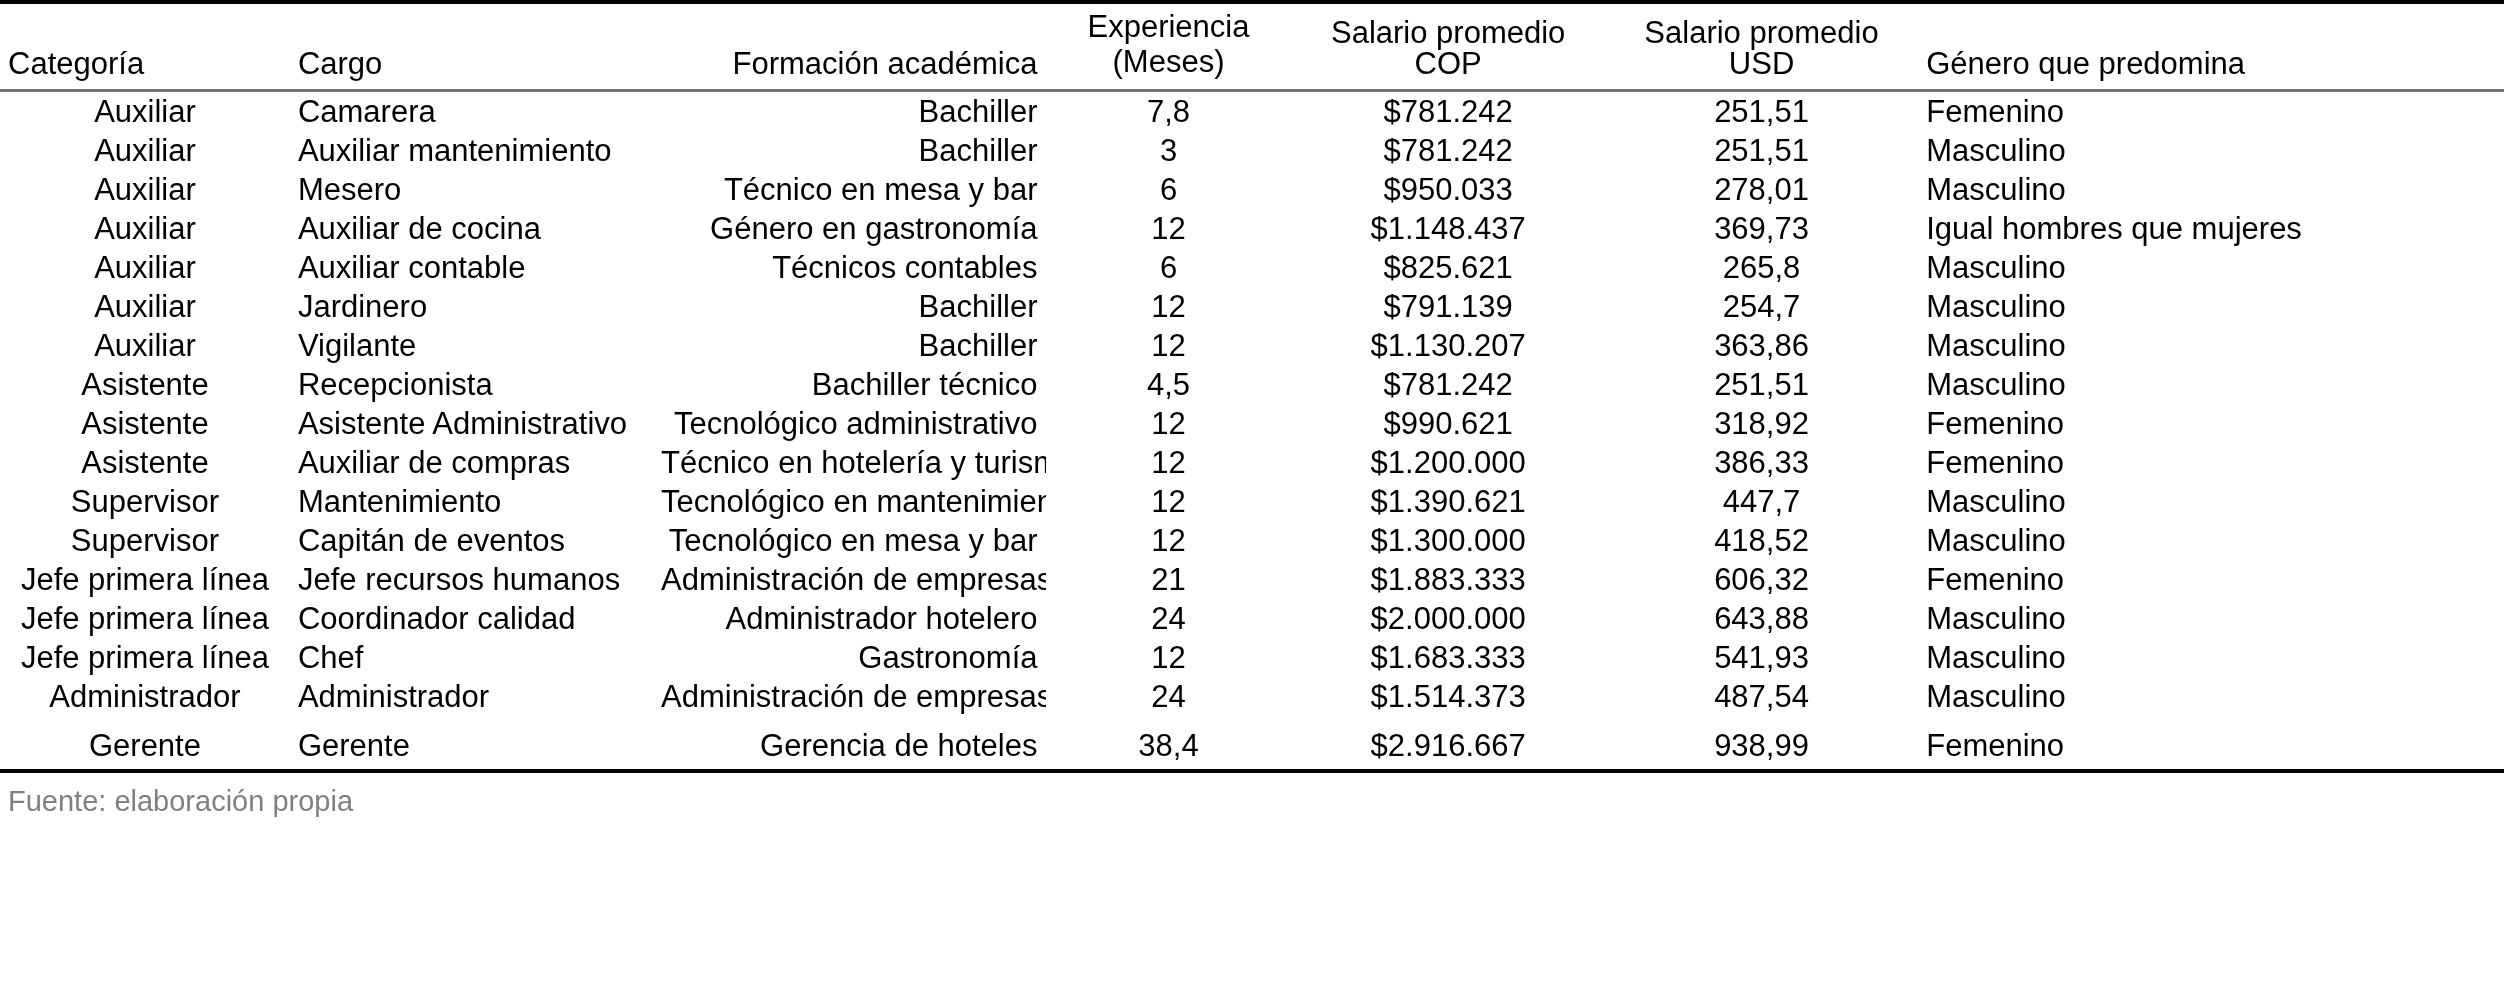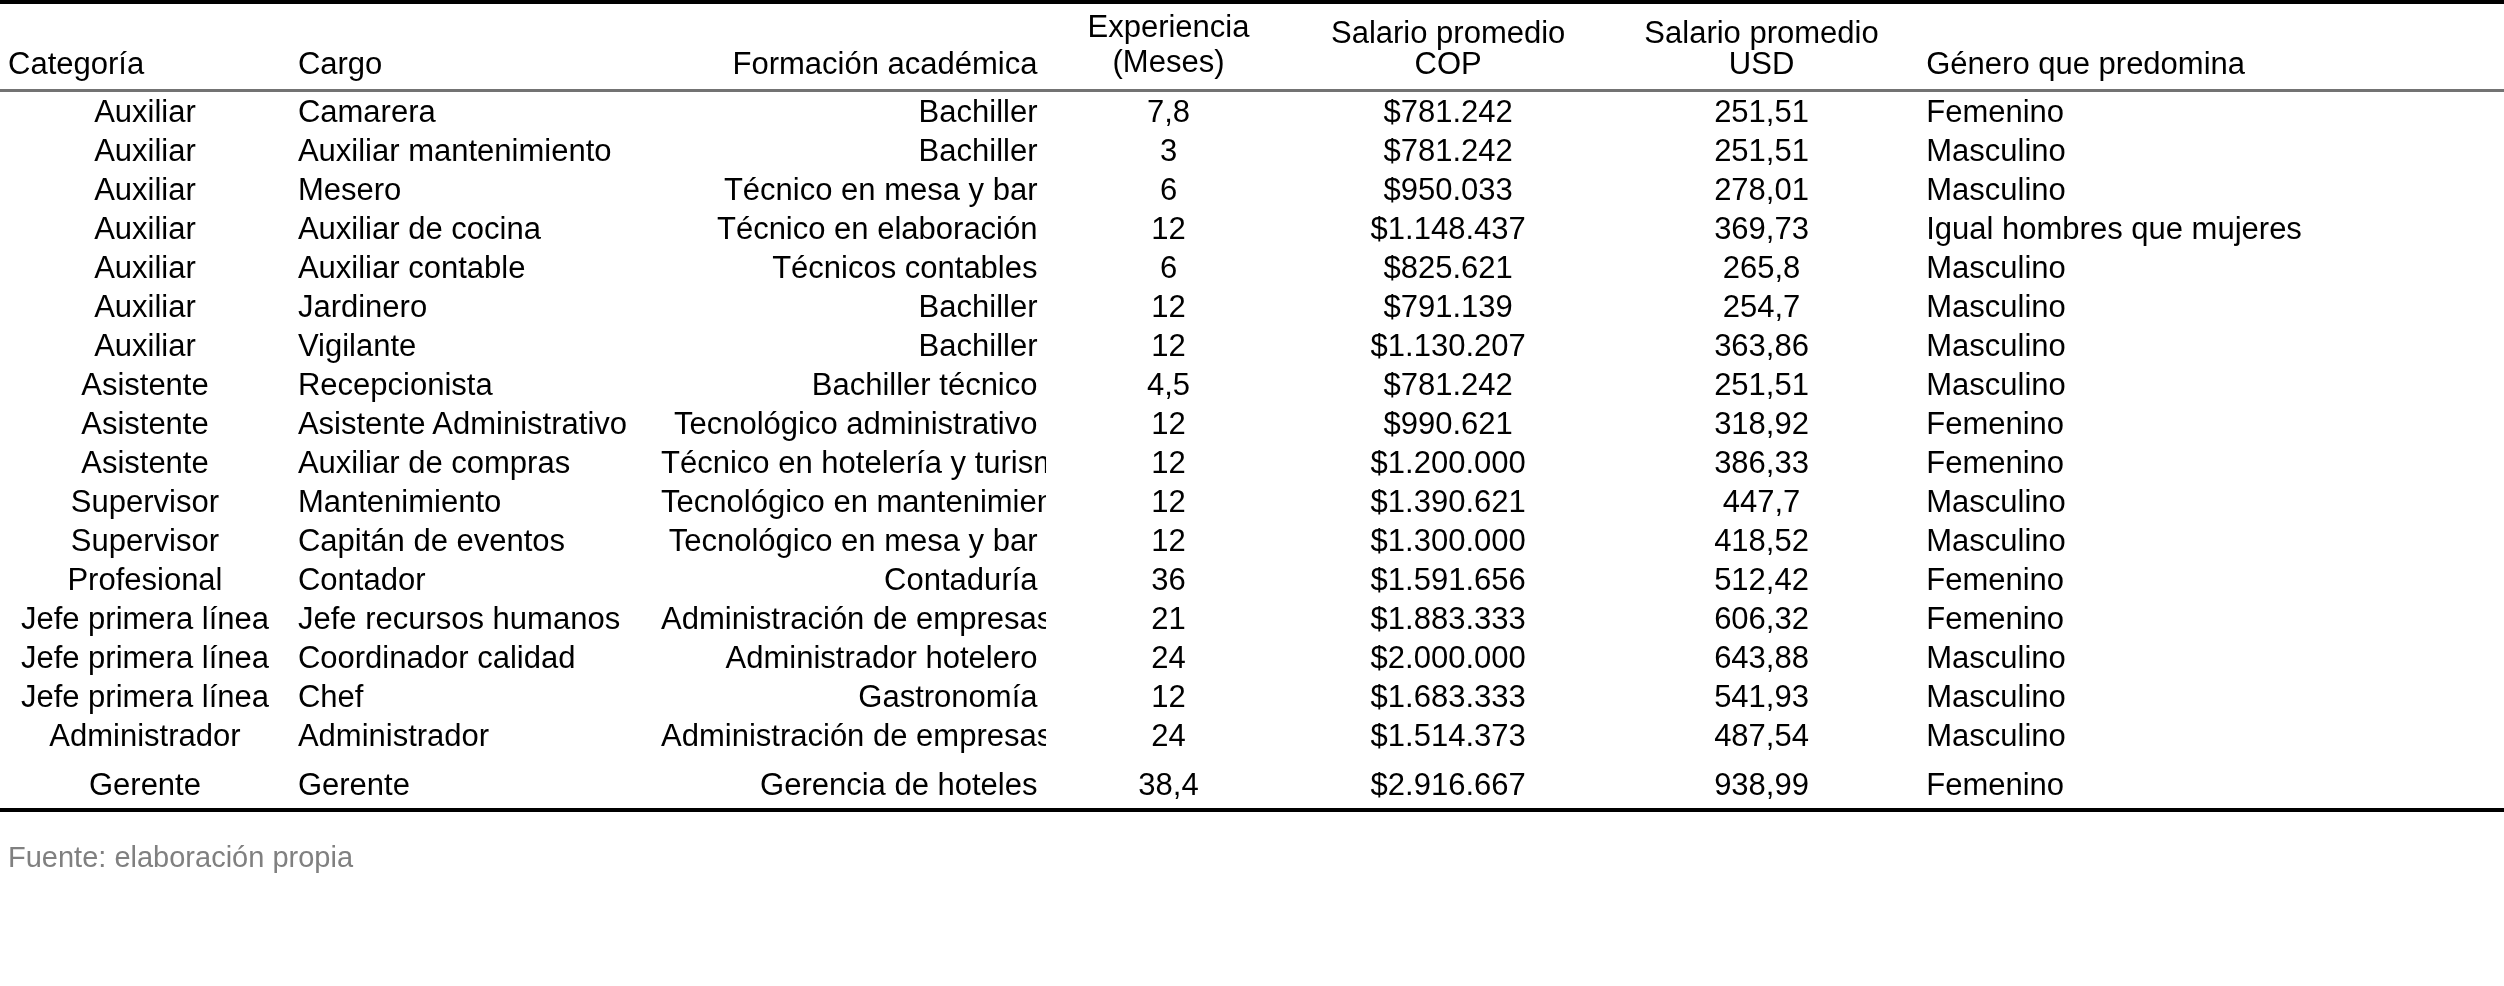--- a/index.html
+++ b/index.html
@@ -82,21 +82,21 @@
   th.col-experiencia .hdr-line { display: block; line-height: 1.12; }
 
   
   td.col-cargo, th.col-cargo { padding-left: 20px; }
   td.col-formacion, th.col-formacion { padding-left: 20px; text-align: right; }
   td.col-genero, th.col-genero { padding-left: 22px; }
 
   .source-note {
     font-size: 29px;
     color: #808080;
-    padding: 29px 0 0 8px;
+    padding: 12px 0 0 8px;
     font-family: "Liberation Sans", sans-serif;
   }
 </style>
 </head>
 <body>
 
 <div id="table-wrap">
   <table class="data-table">
     <thead>
       <tr class="rule-top">
@@ -145,21 +145,21 @@
           <td class="col-cargo">Mesero</td>
           <td class="col-formacion">Técnico en mesa y bar</td>
           <td class="col-experiencia">6</td>
           <td class="col-cop">$950.033</td>
           <td class="col-usd">278,01</td>
           <td class="col-genero">Masculino</td>
         </tr>
         <tr>
           <td class="col-categoria">Auxiliar</td>
           <td class="col-cargo">Auxiliar de cocina</td>
-          <td class="col-formacion">Técnico en elaboración</td>
+          <td class="col-formacion">Género en gastronomía</td>
           <td class="col-experiencia">12</td>
           <td class="col-cop">$1.148.437</td>
           <td class="col-usd">369,73</td>
           <td class="col-genero">Igual hombres que mujeres</td>
         </tr>
         <tr>
           <td class="col-categoria">Auxiliar</td>
           <td class="col-cargo">Auxiliar contable</td>
           <td class="col-formacion">Técnicos contables</td>
           <td class="col-experiencia">6</td>
@@ -222,29 +222,20 @@
           <td class="col-genero">Masculino</td>
         </tr>
         <tr>
           <td class="col-categoria">Supervisor</td>
           <td class="col-cargo">Capitán de eventos</td>
           <td class="col-formacion">Tecnológico en mesa y bar</td>
           <td class="col-experiencia">12</td>
           <td class="col-cop">$1.300.000</td>
           <td class="col-usd">418,52</td>
           <td class="col-genero">Masculino</td>
-        </tr>
-        <tr>
-          <td class="col-categoria">Profesional</td>
-          <td class="col-cargo">Contador</td>
-          <td class="col-formacion">Contaduría</td>
-          <td class="col-experiencia">36</td>
-          <td class="col-cop">$1.591.656</td>
-          <td class="col-usd">512,42</td>
-          <td class="col-genero">Femenino</td>
         </tr>
         <tr>
           <td class="col-categoria">Jefe primera línea</td>
           <td class="col-cargo">Jefe recursos humanos</td>
           <td class="col-formacion">Administración de empresas</td>
           <td class="col-experiencia">21</td>
           <td class="col-cop">$1.883.333</td>
           <td class="col-usd">606,32</td>
           <td class="col-genero">Femenino</td>
         </tr>

